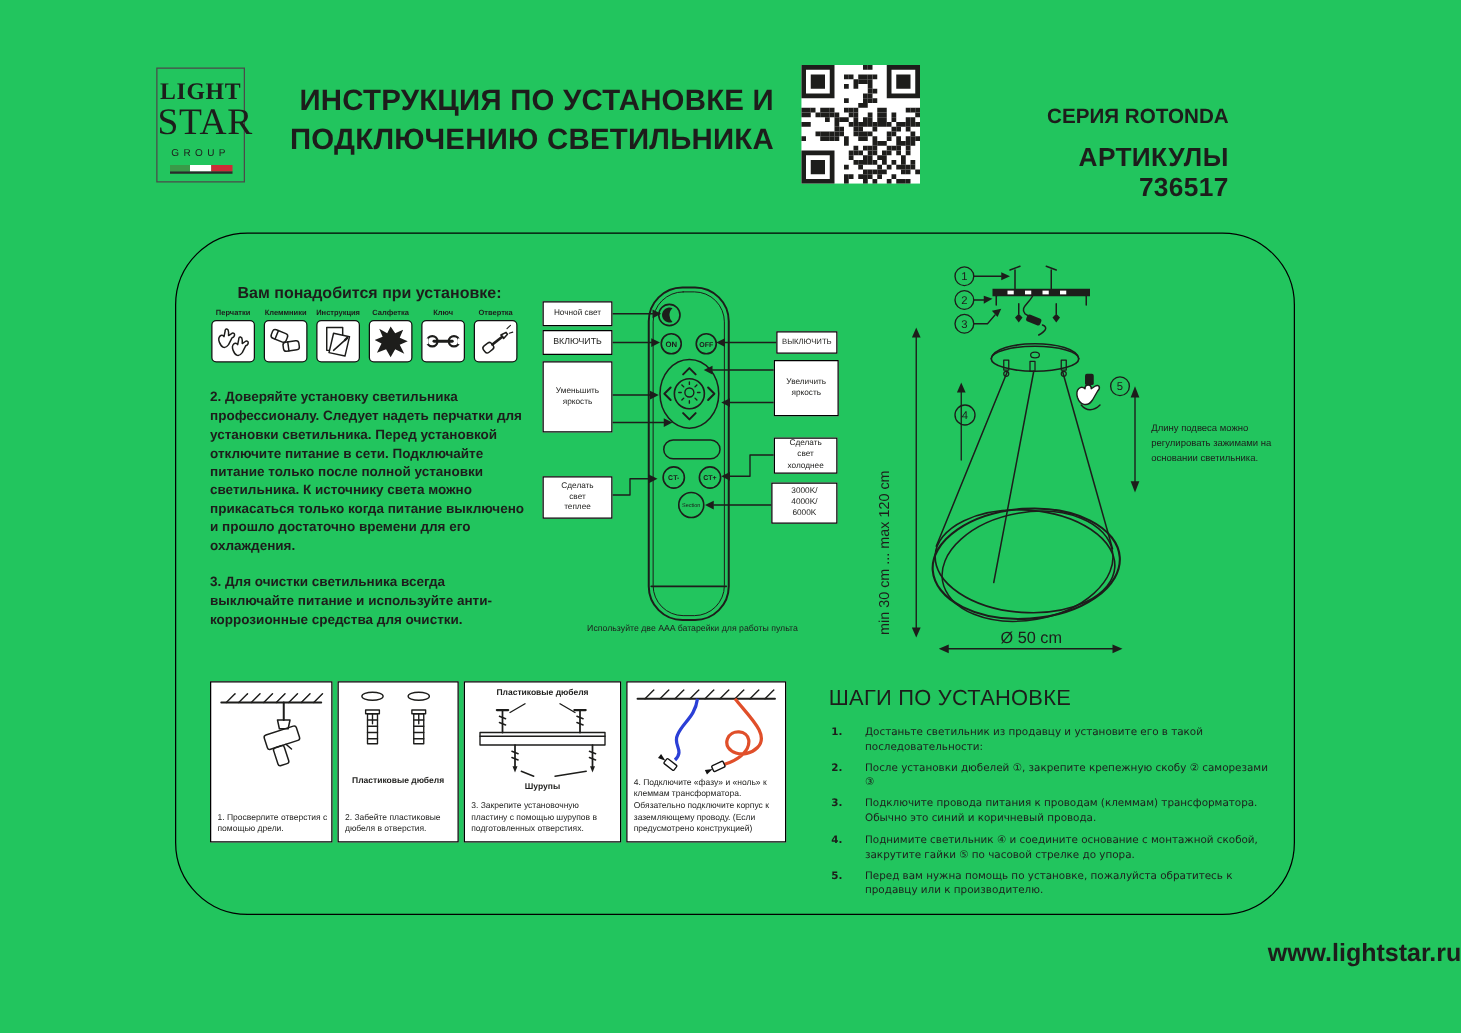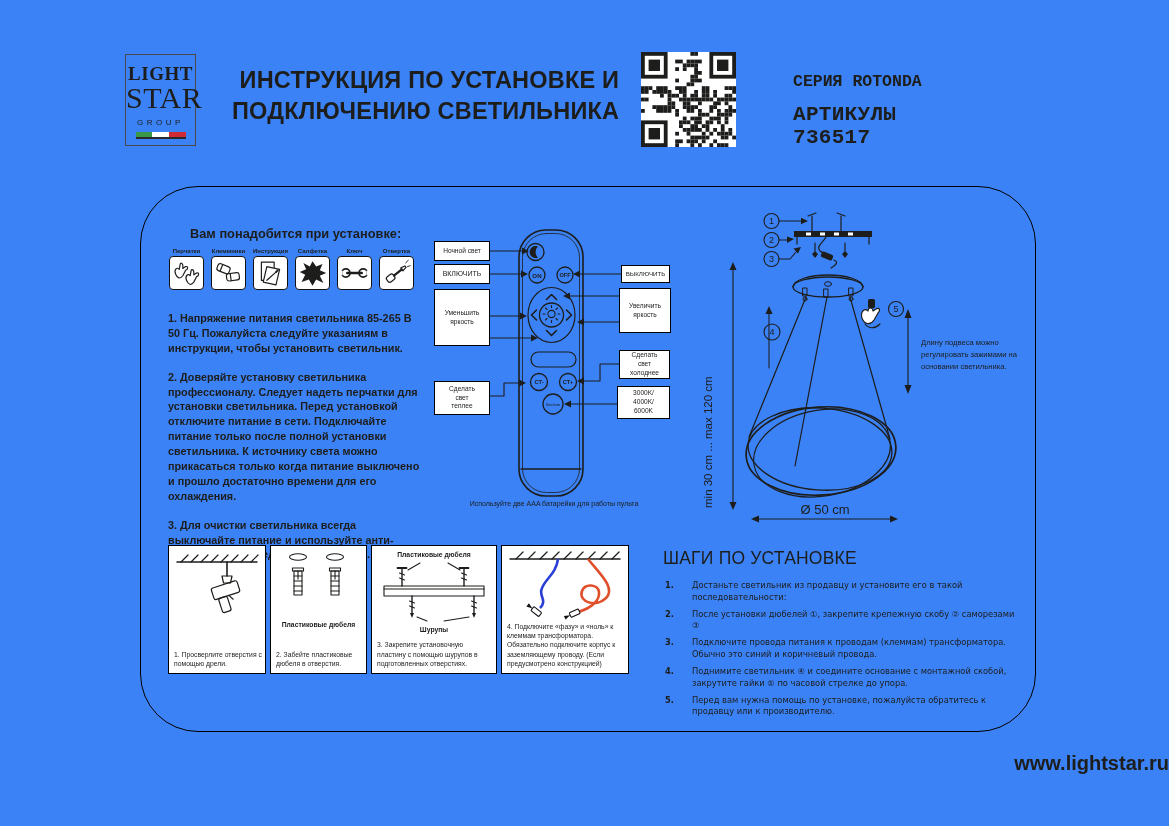--- a/index.html
+++ b/index.html
@@ -1,31 +1,31 @@
 <!DOCTYPE html>
 <html><head>
 <meta charset="utf-8">
 <style>
   html,body{margin:0;padding:0;background:#fff;}
-  .page{position:relative;width:1169px;height:826px;background:#3b82f6;overflow:hidden;
+  .page{position:relative;width:1169px;height:826px;background:#22c55e;overflow:hidden;
         font-family:"Liberation Sans",sans-serif;color:#1d1d1b;}
   .abs{position:absolute;}
   svg{display:block;}
   .ink{stroke:#1d1d1b;fill:none;stroke-linecap:round;stroke-linejoin:round;}
   .fillink{fill:#1d1d1b;stroke:none;}
   .svgt{font-family:"Liberation Sans",sans-serif;fill:#1d1d1b;}
   
   .logo-box{left:125px;top:54px;width:71px;height:92px;border:1.5px solid #4a4a4a;text-align:center;box-sizing:border-box;padding-top:9px;}
   .logo-w1{font-family:"Liberation Serif",serif;font-weight:bold;font-size:19px;letter-spacing:.5px;line-height:1;}
   .logo-w2{font-family:"Liberation Serif",serif;font-weight:normal;font-size:30px;letter-spacing:.5px;line-height:1;}
   .logo-w3{font-size:8px;letter-spacing:3.5px;margin-top:6px;line-height:1;}
   .flag{width:50px;height:5px;margin:5px auto 0;display:flex;border-bottom:2px solid #2a2a2a;}
   .flag div{flex:1;}
   .main-title{left:232px;top:65px;font-size:23.5px;font-weight:bold;line-height:1.3;letter-spacing:.2px;text-align:right;}
-  .series-block{left:793px;top:72px;width:190px;text-align:left;font-family:Liberation Mono, monospace;}
+  .series-block{left:793px;top:84px;width:190px;text-align:right;}
   .series{font-size:16.5px;font-weight:bold;}
   .article{font-size:21px;font-weight:bold;margin-top:12px;letter-spacing:.3px;}
   
   .sheet{left:140px;top:186px;width:896px;height:546px;border:1.6px solid #000;border-radius:58px;box-sizing:border-box;}
   .tools-heading{left:168px;top:226px;font-size:12.8px;font-weight:bold;padding-left:22px;}
   .tool-row{left:167px;top:247px;display:flex;gap:3px;}
   .tool-cell{width:39px;text-align:center;}
   .tool-label{font-size:6px;font-weight:bold;height:9px;line-height:9px;white-space:nowrap;}
   .tool-frame{width:35px;height:34px;border:1.6px solid #111;border-radius:4px;box-sizing:border-box;margin:0 auto;display:flex;align-items:center;justify-content:center;background:#fff;}
   .safety{left:168px;top:311px;width:256px;font-size:10.8px;font-weight:bold;line-height:1.38;}
@@ -359,21 +359,20 @@
         <g class="ink" stroke-width="1">
               <line x1="27" y1="5" x2="30" y2="2"></line>
               <line x1="29" y1="9" x2="32" y2="8"></line>
             </g>
       </svg>
         </div>
     </div>
   </div>
 
   <div class="abs safety">
-    <p>1. Напряжение питания светильника 85-265 В 50 Гц. Пожалуйста следуйте указаниям в инструкции, чтобы установить светильник.</p>
     <p>2. Доверяйте установку светильника профессионалу. Следует надеть перчатки для установки светильника. Перед установкой отключите питание в сети. Подключайте питание только после полной установки светильника. К источнику света можно прикасаться только когда питание выключено и прошло достаточно времени для его охлаждения.</p>
     <p>3. Для очистки светильника всегда выключайте питание и используйте анти-коррозионные средства для очистки.</p>
   </div>
 
   <svg class="abs" style="left:430px;top:225px;" width="275" height="290" viewBox="430 225 275 290">
 
     <rect x="519" y="230" width="64" height="266" rx="27" fill="#fff" class="ink" stroke-width="1.6"></rect>
     <rect x="522.5" y="233.5" width="57" height="259" rx="24" class="ink" stroke-width="0.8"></rect>
 
     <circle cx="535.5" cy="252" r="8.5" class="ink" stroke-width="1.3"></circle>

